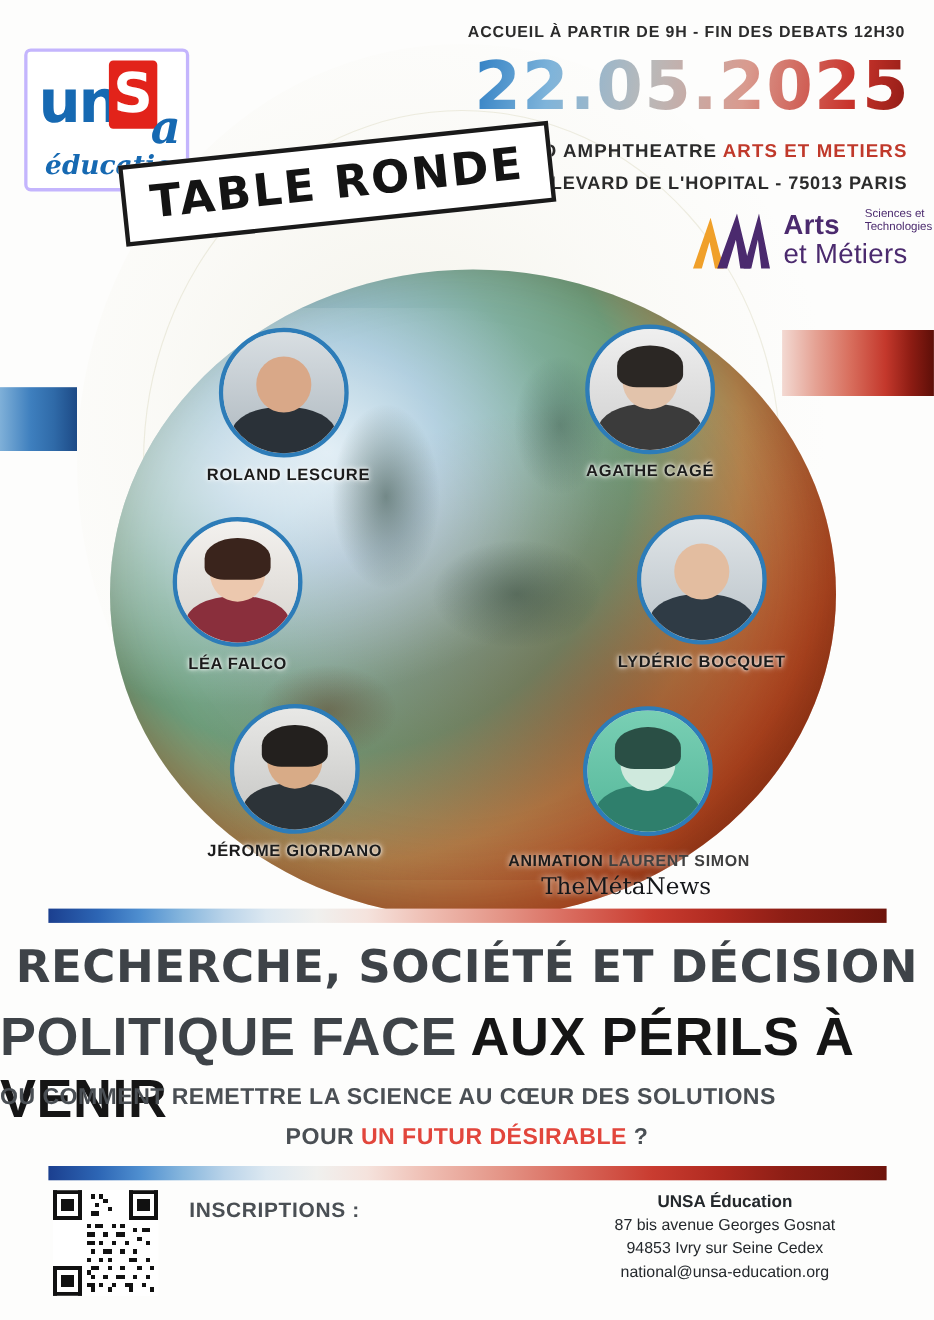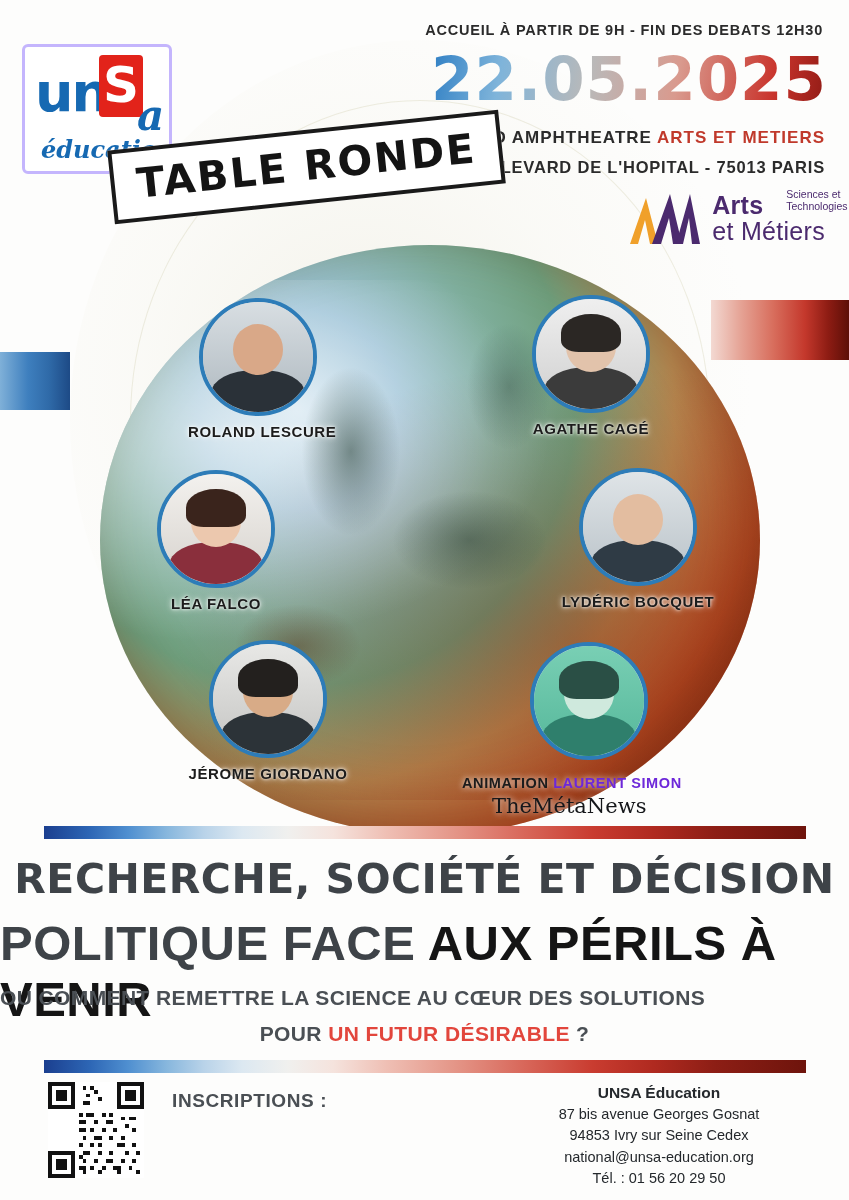--- a/index.html
+++ b/index.html
@@ -176,21 +176,21 @@
   .p-body { position:absolute; width:86%; height:46%; left:7%; bottom:-8%; border-radius:46% 46% 0 0; }
   .p-hair { position:absolute; width:54%; height:34%; left:23%; top:14%; border-radius:50% 50% 30% 30%; }
 
   
   .anim-label {
     position: absolute; left: 462px; top: 775px;
     font-size: 14.5px; font-weight: 800; letter-spacing: .6px; color: #1c1c1c;
     text-shadow: 0 0 6px rgba(255,255,255,.95);
     white-space: nowrap;
   }
-  .anim-label .red { color: #6d28d9; text-align: center; }
+  .anim-label .red { color: #404040; text-align: center; }
   .metanews {
     position: absolute; left: 492px; top: 794px;
     font-family: "DejaVu Serif", serif;
     font-size: 21px; color: #15171a;
     text-shadow: 0 0 6px rgba(255,255,255,.95);
   }
 
   
   .stripe {
     position: absolute; left: 44px; width: 762px; height: 13px;
@@ -458,16 +458,15 @@
     </g>
   </svg>
 
   <div class="inscriptions">INSCRIPTIONS :</div>
 
   <div class="contact">
     <div class="org">UNSA Éducation</div>
     <div>87 bis avenue Georges Gosnat</div>
     <div>94853 Ivry sur Seine Cedex</div>
     <div>national@unsa-education.org</div>
-    <div>Tél. : 01 56 20 29 50</div>
   </div>
 
 </div>
 
 </body></html>

